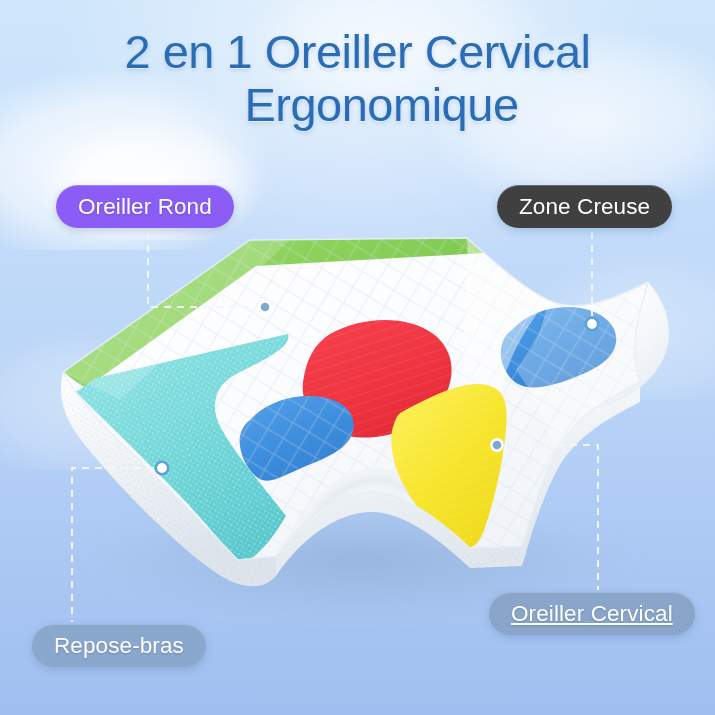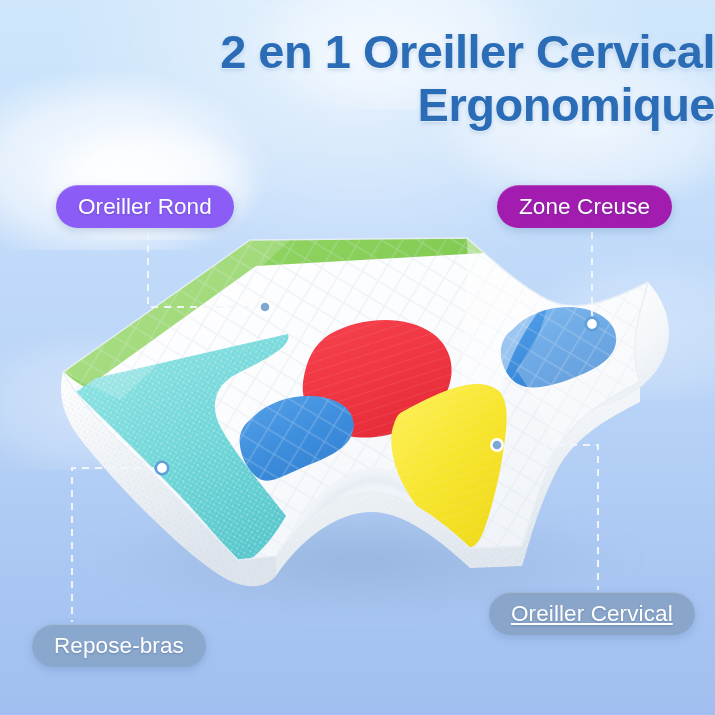--- a/index.html
+++ b/index.html
@@ -38,24 +38,24 @@
   .c1 { left:-60px;  top:70px;  width:330px; height:180px; }
   .c2 { left:40px;   top:120px; width:220px; height:120px; }
   .c3 { left:430px;  top:30px;  width:330px; height:170px; opacity:.75; }
   .c4 { left:250px;  top:-40px; width:300px; height:150px; opacity:.6; }
   .c5 { left:-40px;  top:330px; width:240px; height:140px; opacity:.35; }
   .c6 { left:520px;  top:250px; width:260px; height:150px; opacity:.3; }
 
   
   .title {
     position:absolute; left:0; right:0; top:26px;
-    text-align:right;
+    text-align:center;
     color:#2a6cb5;
     font-size:47px;
-    font-weight:bold;
+    font-weight:normal;
     line-height:1.12;
     letter-spacing:-.5px;
     text-shadow:0 1px 0 rgba(255,255,255,.55), 0 2px 4px rgba(80,130,190,.28);
     z-index:6;
   }
   .title .l2 { display:block;padding-left:48px; }
 
   
   #pillow {
     position:absolute; left:0; top:0;
@@ -90,21 +90,21 @@
     font-weight:400;
     letter-spacing:.1px;
     border-radius:999px;
     padding:0 22px;
     height:43px;
     white-space:nowrap;
     text-shadow:0 1px 2px rgba(40,70,110,.30);
     box-shadow:0 3px 9px rgba(70,110,160,.26), inset 0 1px 0 rgba(255,255,255,.22);
   }
   .pill-a { background:#8b5cf6; left:56px;  top:185px; }
-  .pill-b { background:#a21caf; left:497px; top:185px; }
+  .pill-b { background:#404040; left:497px; top:185px; }
   .pill-c { background:#8aa7cd; left:32px;  top:624px;text-align:right; }
   .pill-d { background:#8aa5ca; left:489px; top:592px;text-decoration:underline; }
 </style>
 </head>
 <body>
 
 <div id="stage">
 
   <div class="bg"></div>
   <div class="cloud c1"></div>

